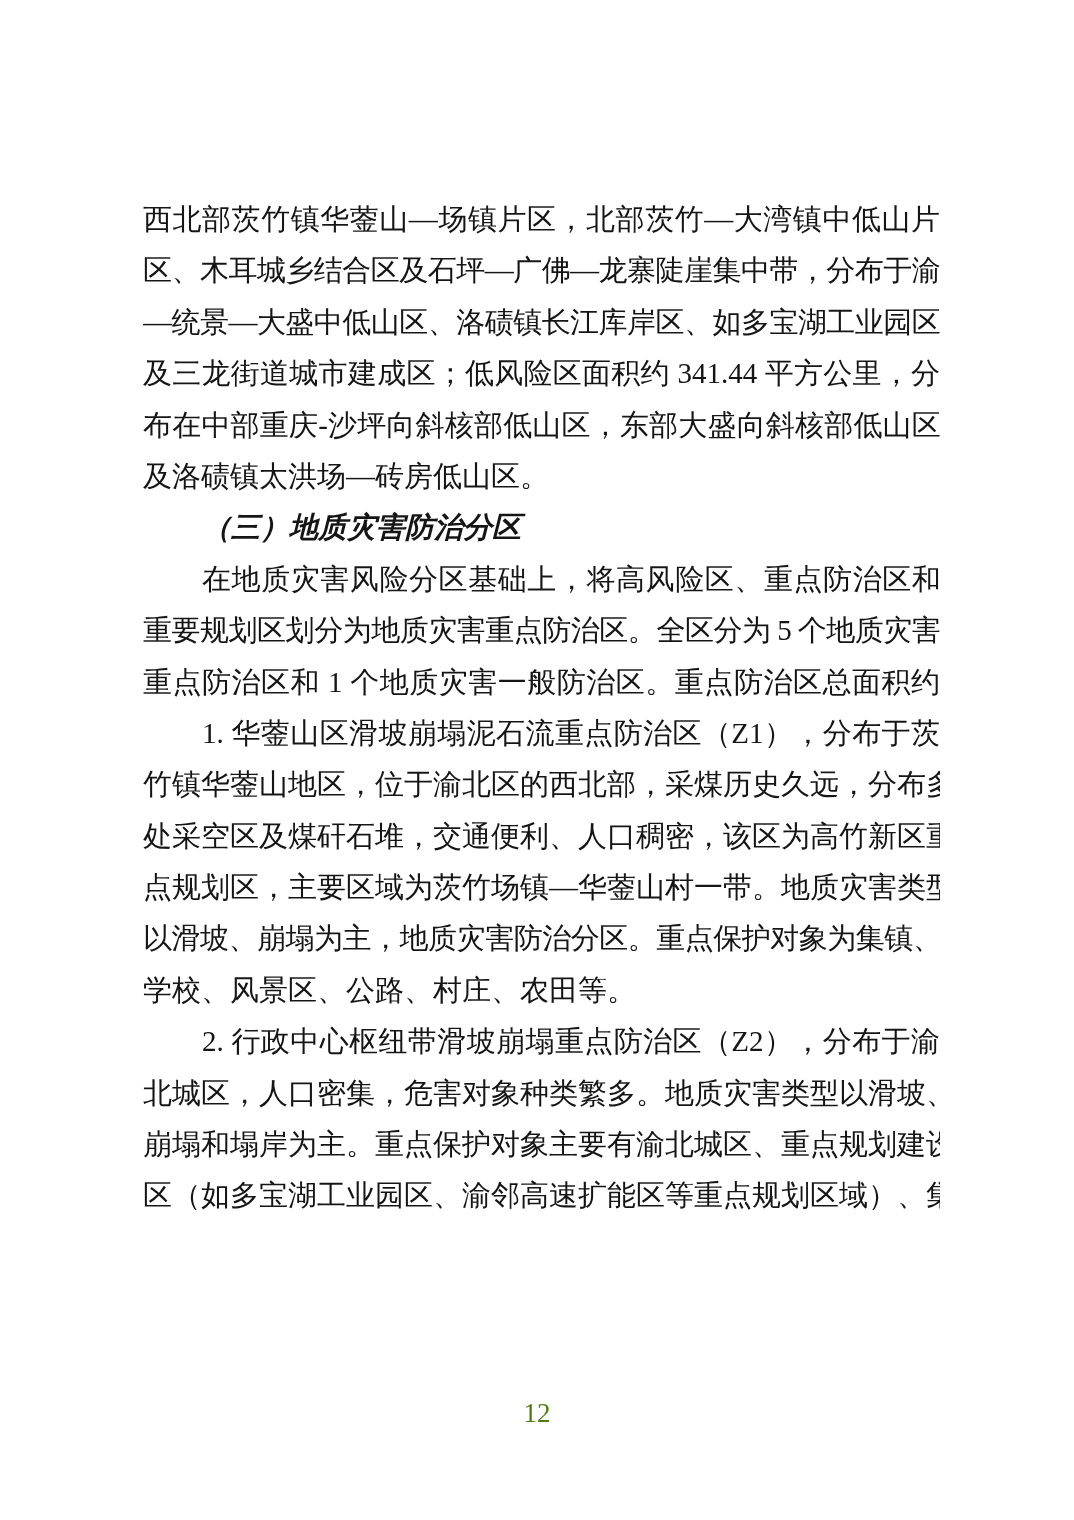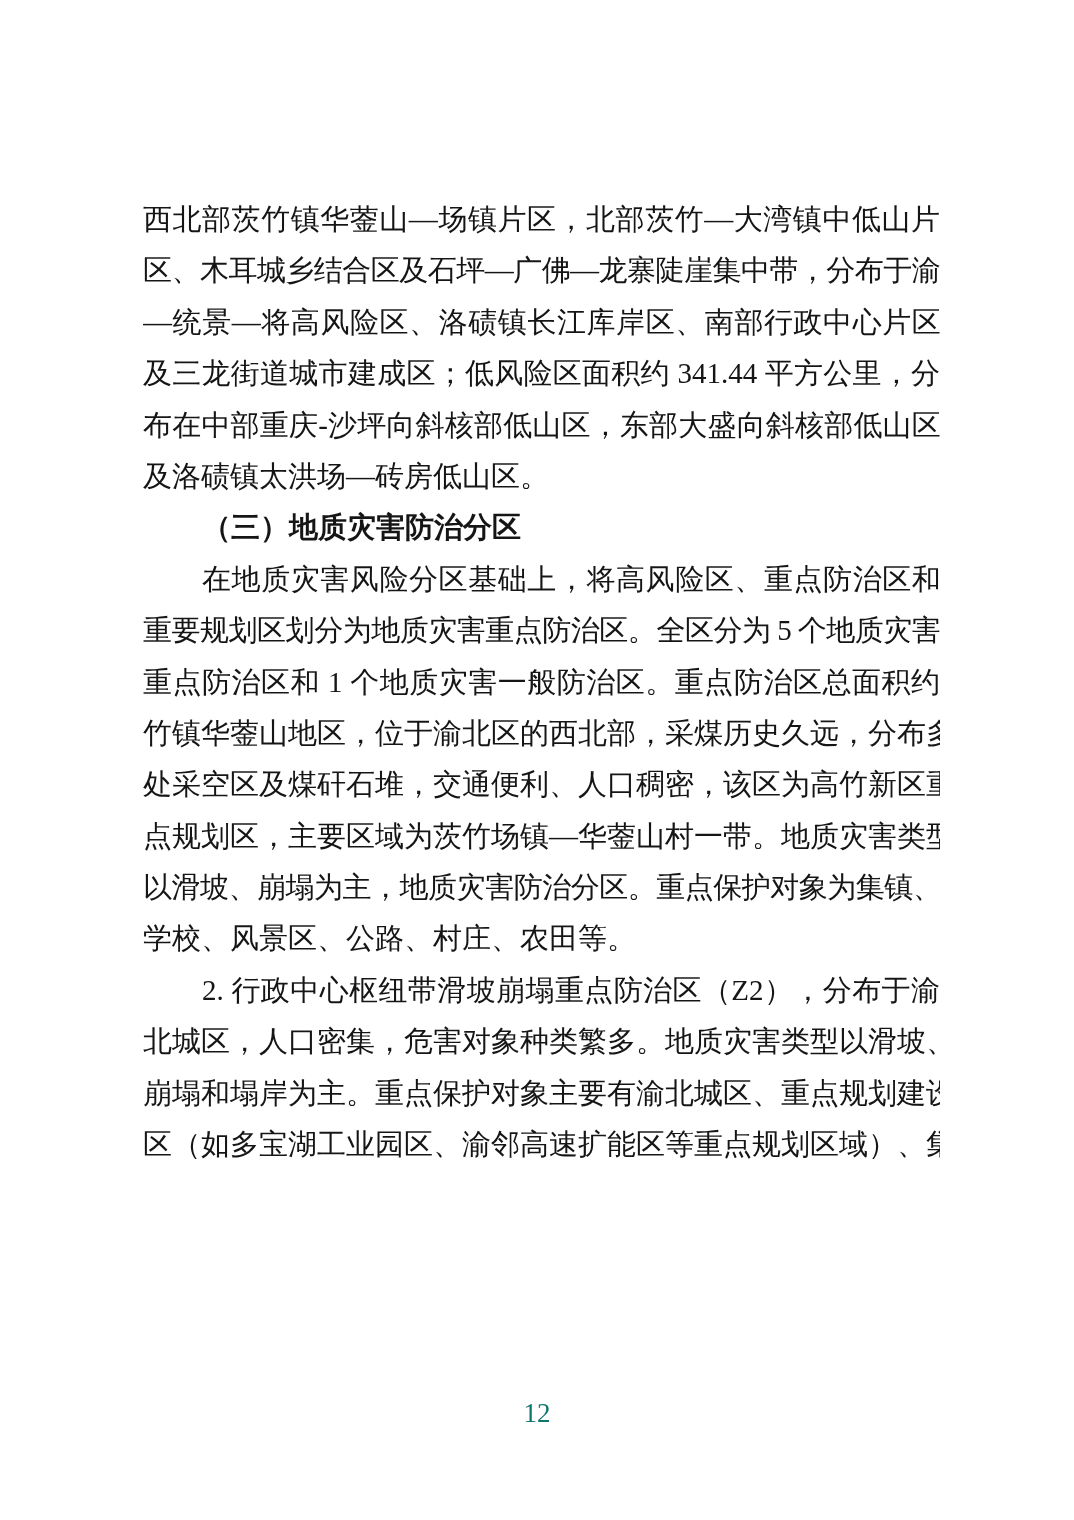--- a/index.html
+++ b/index.html
@@ -36,59 +36,61 @@
     text-align: right;
     text-align-last: left;
   }
   .line.indent {
     padding-left: 59px;
   }
   .line.heading-line {
     font-weight: bold;
     text-align: left;
     text-align-last: left;
+    font-style: italic;
   }
   .sq1 { letter-spacing: -0.8px; }
   .sq2 { letter-spacing: -1.8px; }
   .page-footer {
     position: absolute;
     left: 0;
     top: 1398px;
     width: 1074px;
     text-align: center;
   }
   .page-number {
     font-size: 27px;
-    color: #0f766e;
+    color: #4d7c0f;
   }
 </style>
 </head>
 <body>
 
 <div class="page">
   <div class="text-block">
 
     <div>
       <div class="line">西北部茨竹镇华蓥山—场镇片区，北部茨竹—大湾镇中低山片</div>
       <div class="line sq1">区、木耳城乡结合区及石坪—广佛—龙寨陡崖集中带，分布于渝</div>
-      <div class="line sq1">—统景—将高风险区、洛碛镇长江库岸区、南部行政中心片区</div>
+      <div class="line sq1">—统景—大盛中低山区、洛碛镇长江库岸区、如多宝湖工业园区</div>
       <div class="line">及三龙街道城市建成区；低风险区面积约 341.44 平方公里，分</div>
       <div class="line sq1">布在中部重庆-沙坪向斜核部低山区，东部大盛向斜核部低山区</div>
       <div class="line left-end">及洛碛镇太洪场—砖房低山区。</div>
     </div>
 
     <div class="line heading-line indent">（三）地质灾害防治分区</div>
 
     <div>
       <div class="line indent sq1">在地质灾害风险分区基础上，将高风险区、重点防治区和</div>
       <div class="line sq1">重要规划区划分为地质灾害重点防治区。全区分为 5 个地质灾害</div>
       <div class="line">重点防治区和 1 个地质灾害一般防治区。重点防治区总面积约</div>
     </div>
 
     <div>
+      <div class="line indent">1. 华蓥山区滑坡崩塌泥石流重点防治区（Z1），分布于茨</div>
       <div class="line">竹镇华蓥山地区，位于渝北区的西北部，采煤历史久远，分布多</div>
       <div class="line">处采空区及煤矸石堆，交通便利、人口稠密，该区为高竹新区重</div>
       <div class="line">点规划区，主要区域为茨竹场镇—华蓥山村一带。地质灾害类型</div>
       <div class="line sq2">以滑坡、崩塌为主，地质灾害防治分区。重点保护对象为集镇、</div>
       <div class="line left-end">学校、风景区、公路、村庄、农田等。</div>
     </div>
 
     <div>
       <div class="line indent">2. 行政中心枢纽带滑坡崩塌重点防治区（Z2），分布于渝</div>
       <div class="line">北城区，人口密集，危害对象种类繁多。地质灾害类型以滑坡、</div>

